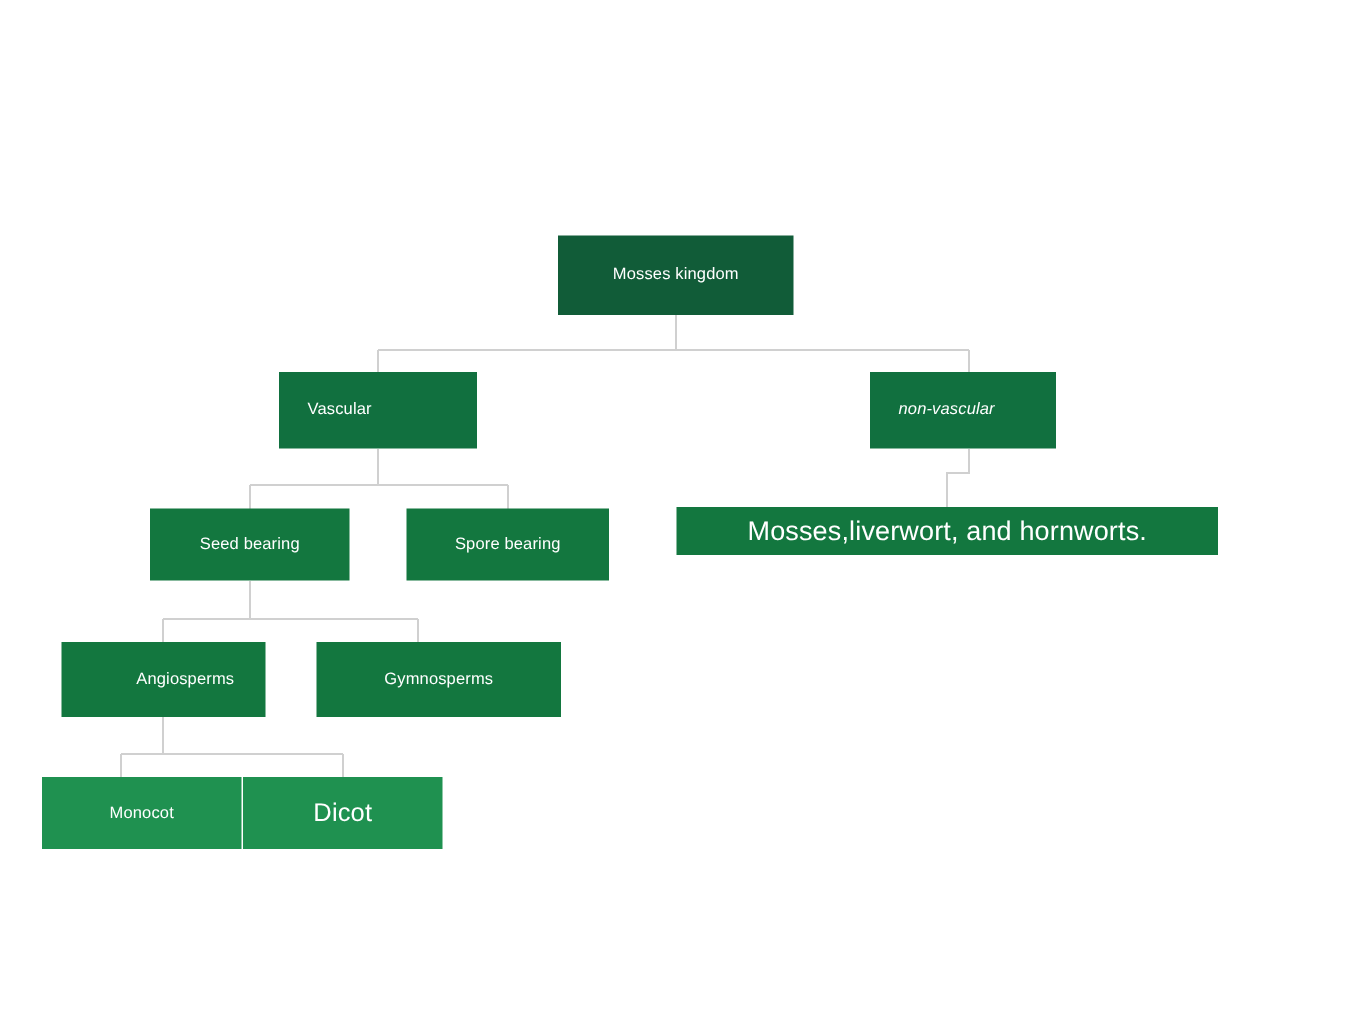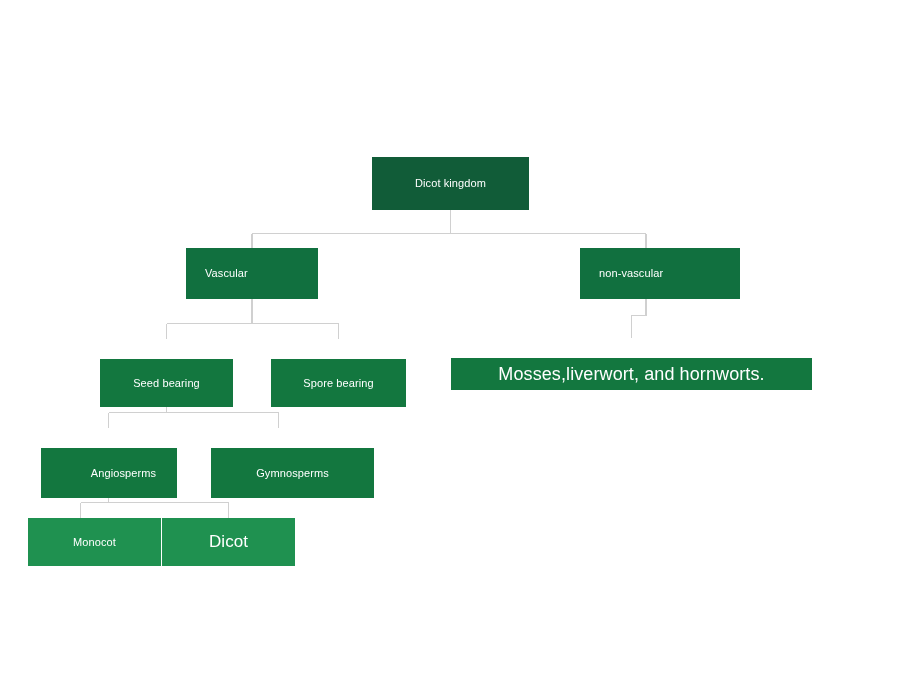--- a/index.html
+++ b/index.html
@@ -42,21 +42,21 @@
     width: 100%;
   }
   .align-center { justify-content: center; }
   .align-center .label { text-align: center; }
   .align-left { justify-content: flex-start; }
   .align-left .label { text-align: left; padding-left: 19px; }
 
   
   .tone-root   { background: #115c38; }
   .tone-mid    { background: #11703f; }
-  .tone-sub    { background: #13773f; margin-top: 20px; }
+  .tone-sub    { background: #13773f; }
   .tone-leaf   { background: #1f9150; }
 </style>
 </head>
 <body>
 
 <div id="canvas">
 
   <svg class="connectors" width="900" height="675" viewBox="0 0 900 675">
     <g fill="none" stroke="#d0d0d0" stroke-width="1.4" shape-rendering="crispEdges">
 
@@ -67,26 +67,26 @@
       <path d="M646,299 L646,315.5 L631.5,315.5 L631.5,338"></path>
 
       <path d="M166.5,387 L166.5,412.5 M108.5,412.5 L278.5,412.5 M108.5,412.5 L108.5,428 M278.5,412.5 L278.5,428"></path>
 
       <path d="M108.5,478 L108.5,502.5 M80.5,502.5 L228.5,502.5 M80.5,502.5 L80.5,518 M228.5,502.5 L228.5,518"></path>
     </g>
   </svg>
 
   <div id="nodes-layer">
       <div class="node tone-root align-center" style="left: 372px; top: 157px; width: 157px; height: 53px; font-size: 11px; background: rgb(17, 92, 56);">
-        <span class="label">Dicot kingdom</span>
+        <span class="label">Mosses kingdom</span>
       </div>
       <div class="node tone-mid align-left" style="left: 186px; top: 248px; width: 132px; height: 51px; font-size: 11px; background: rgb(17, 112, 63);">
         <span class="label">Vascular</span>
       </div>
-      <div class="node tone-mid align-left" style="left: 580px; top: 248px; width: 160px; height: 51px; font-size: 11px; background: rgb(17, 112, 63);">
+      <div class="node tone-mid align-left" style="left: 580px; top: 248px; width: 124px; height: 51px; font-size: 11px; background: rgb(17, 112, 63); font-style: italic;">
         <span class="label">non-vascular</span>
       </div>
       <div class="node tone-sub align-center" style="left: 100px; top: 339px; width: 133px; height: 48px; font-size: 11px; background: rgb(19, 119, 63);">
         <span class="label">Seed bearing</span>
       </div>
       <div class="node tone-sub align-center" style="left: 271px; top: 339px; width: 135px; height: 48px; font-size: 11px; background: rgb(19, 119, 63);">
         <span class="label">Spore bearing</span>
       </div>
       <div class="node tone-sub align-center" style="left: 451px; top: 338px; width: 361px; height: 32px; font-size: 18px; background: rgb(19, 119, 63);">
         <span class="label">Mosses,liverwort, and hornworts.</span>

